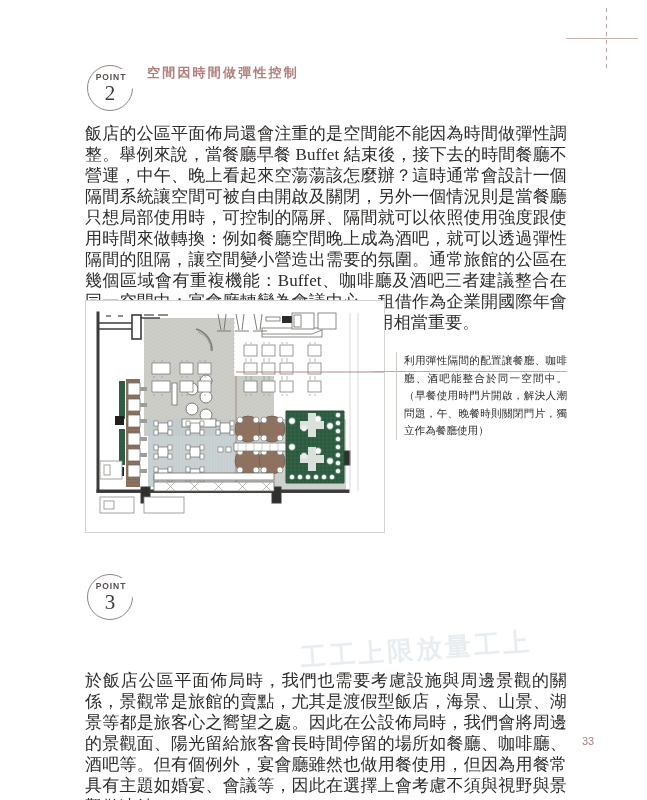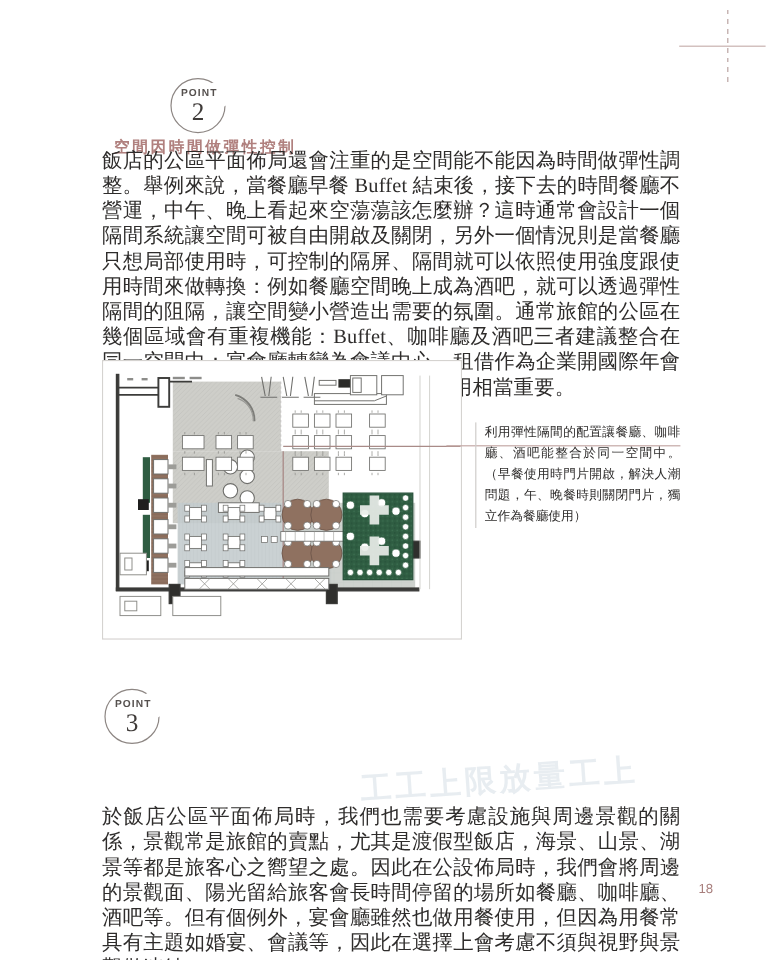--- a/index.html
+++ b/index.html
@@ -42,22 +42,21 @@
       to bottom,
       #b9a3a1 0px, #b9a3a1 4px,
       rgba(255,255,255,0) 4px, rgba(255,255,255,0) 8px);
   }
 
   
   .point-head {
     position: absolute;
     left: 85px;
     display: flex;
-    align-items: center;
-    flex-direction: column;
+    align-items: flex-start;
   }
   .point-badge {
     position: relative;
     width: 52px;
     height: 50px;
     flex: 0 0 auto;
   }
   .point-badge .ring {
     position: absolute;
     left: 2px;
@@ -516,13 +515,13 @@
     <div class="ring-gap"></div>
     <div class="p-word">POINT</div>
     <div class="p-num">3</div>
   </div>
 </div>
 
 <div class="watermark">工工上限放量工上</div>
 
 <div class="body-para" style="top:670px;">於飯店公區平面佈局時，我們也需要考慮設施與周邊景觀的關係，景觀常是旅館的賣點，尤其是渡假型飯店，海景、山景、湖景等都是旅客心之嚮望之處。因此在公設佈局時，我們會將周邊的景觀面、陽光留給旅客會長時間停留的場所如餐廳、咖啡廳、酒吧等。但有個例外，宴會廳雖然也做用餐使用，但因為用餐常具有主題如婚宴、會議等，因此在選擇上會考慮不須與視野與景觀做連結。</div>
 
-<div class="page-num">18</div>
+<div class="page-num">33</div>
 
 </body></html>

